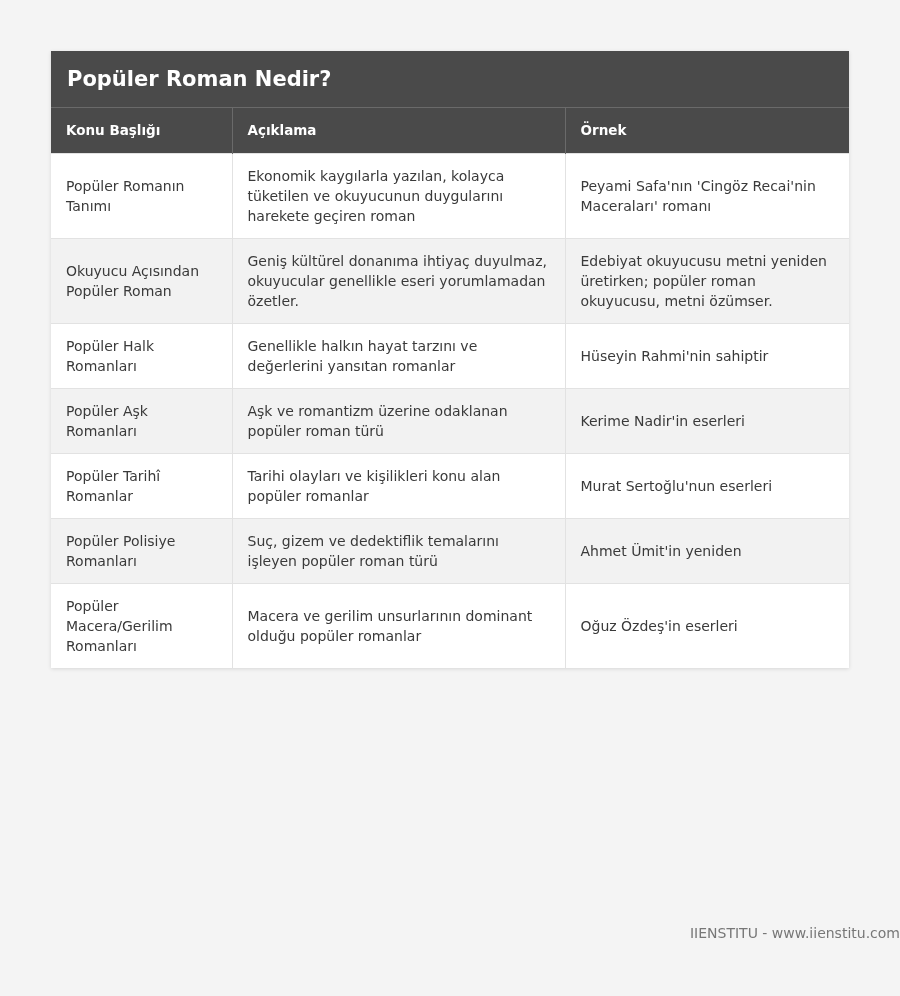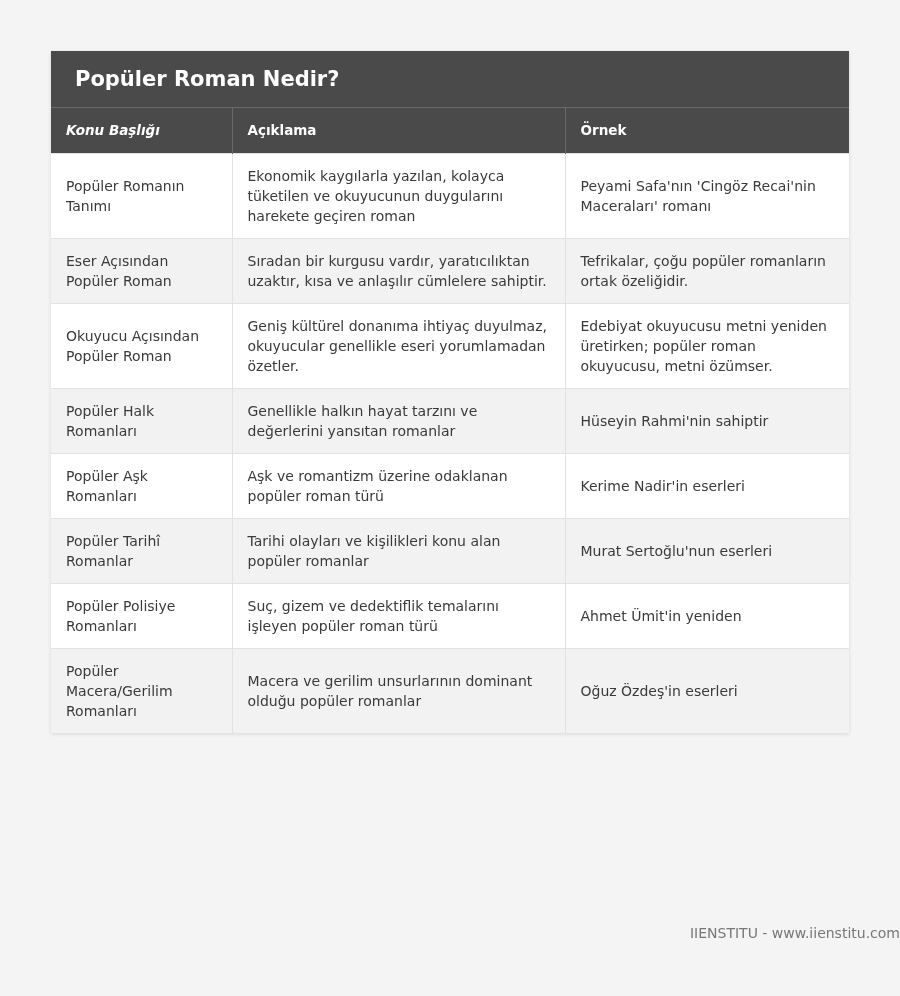--- a/index.html
+++ b/index.html
@@ -6,30 +6,30 @@
     html, body { width: 900px; height: 996px; background: #f4f4f4; }
     body { font-family: "DejaVu Sans", "Liberation Sans", sans-serif; color: #333; position: relative; }
     .card {
       position: absolute; left: 51px; top: 51px; width: 798px;
       background: #fff;
       box-shadow: 0 1px 4px rgba(0,0,0,0.12);
     }
     .title-bar {
       height: 57px; background: #4a4a4a; color: #fff;
       font-weight: bold; font-size: 21px; line-height: 57px;
-      padding-left: 24px; border-bottom: 1px solid #6a6a6a;
+      padding-left: 16px; border-bottom: 1px solid #6a6a6a;
     }
     table { width: 100%; border-collapse: collapse; table-layout: fixed; }
     col.c1 { width: 181px; } col.c2 { width: 333px; } col.c3 { width: 284px; }
     thead th {
       background: #4a4a4a; color: #fff; text-align: left;
       font-weight: bold; font-size: 13.5px; height: 45px;
       padding: 0 15px; border-left: 1px solid #6a6a6a;
     }
-    thead th:first-child { border-left: none; font-style: italic; }
+    thead th:first-child { border-left: none; }
     tbody td {
       font-size: 14px; line-height: 20px; color: #3a3a3a;
       padding: 0 15px; vertical-align: middle;
       border-left: 1px solid #e2e2e2; border-top: 1px solid #e2e2e2;
     }
     tbody td:first-child { border-left: none; }
     tbody tr:nth-child(even) td { background: #f2f2f2; }
     tbody tr:nth-child(odd) td { background: #ffffff; }
     .footer {
       position: absolute; top: 925px; left: 0; width: 900px;
@@ -52,25 +52,20 @@
         <th>Konu Başlığı</th>
         <th>Açıklama</th>
         <th>Örnek</th>
       </tr>
     </thead>
     <tbody>
       <tr style="height:85px">
         <td>Popüler Romanın Tanımı</td>
         <td>Ekonomik kaygılarla yazılan, kolayca tüketilen ve okuyucunun duygularını harekete geçiren roman</td>
         <td>Peyami Safa'nın 'Cingöz Recai'nin Maceraları' romanı</td>
-      </tr>
-      <tr style="height:65px">
-        <td>Eser Açısından Popüler Roman</td>
-        <td>Sıradan bir kurgusu vardır, yaratıcılıktan uzaktır, kısa ve anlaşılır cümlelere sahiptir.</td>
-        <td>Tefrikalar, çoğu popüler romanların ortak özeliğidir.</td>
       </tr>
       <tr style="height:85px">
         <td>Okuyucu Açısından Popüler Roman</td>
         <td>Geniş kültürel donanıma ihtiyaç duyulmaz, okuyucular genellikle eseri yorumlamadan özetler.</td>
         <td>Edebiyat okuyucusu metni yeniden üretirken; popüler roman okuyucusu, metni özümser.</td>
       </tr>
       <tr style="height:65px">
         <td>Popüler Halk Romanları</td>
         <td>Genellikle halkın hayat tarzını ve değerlerini yansıtan romanlar</td>
         <td>Hüseyin Rahmi'nin sahiptir</td>

